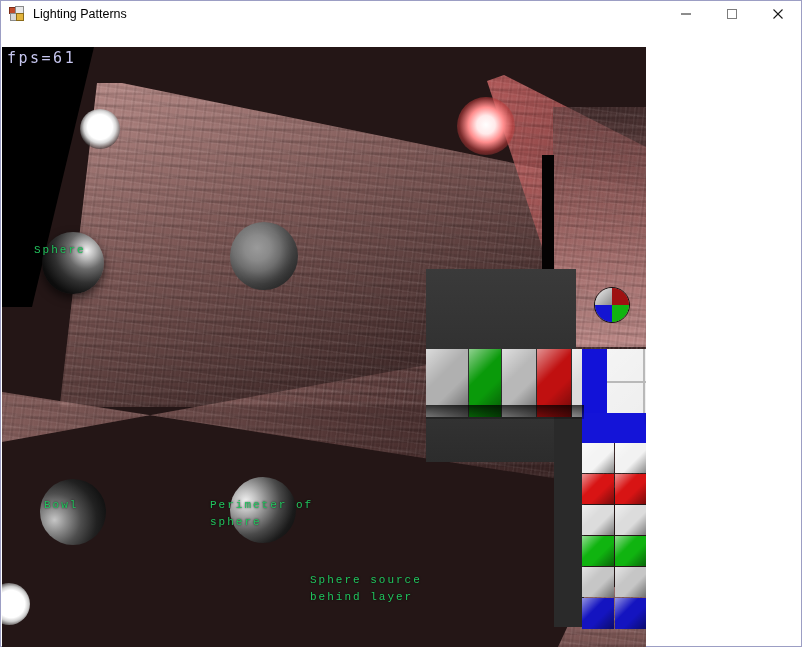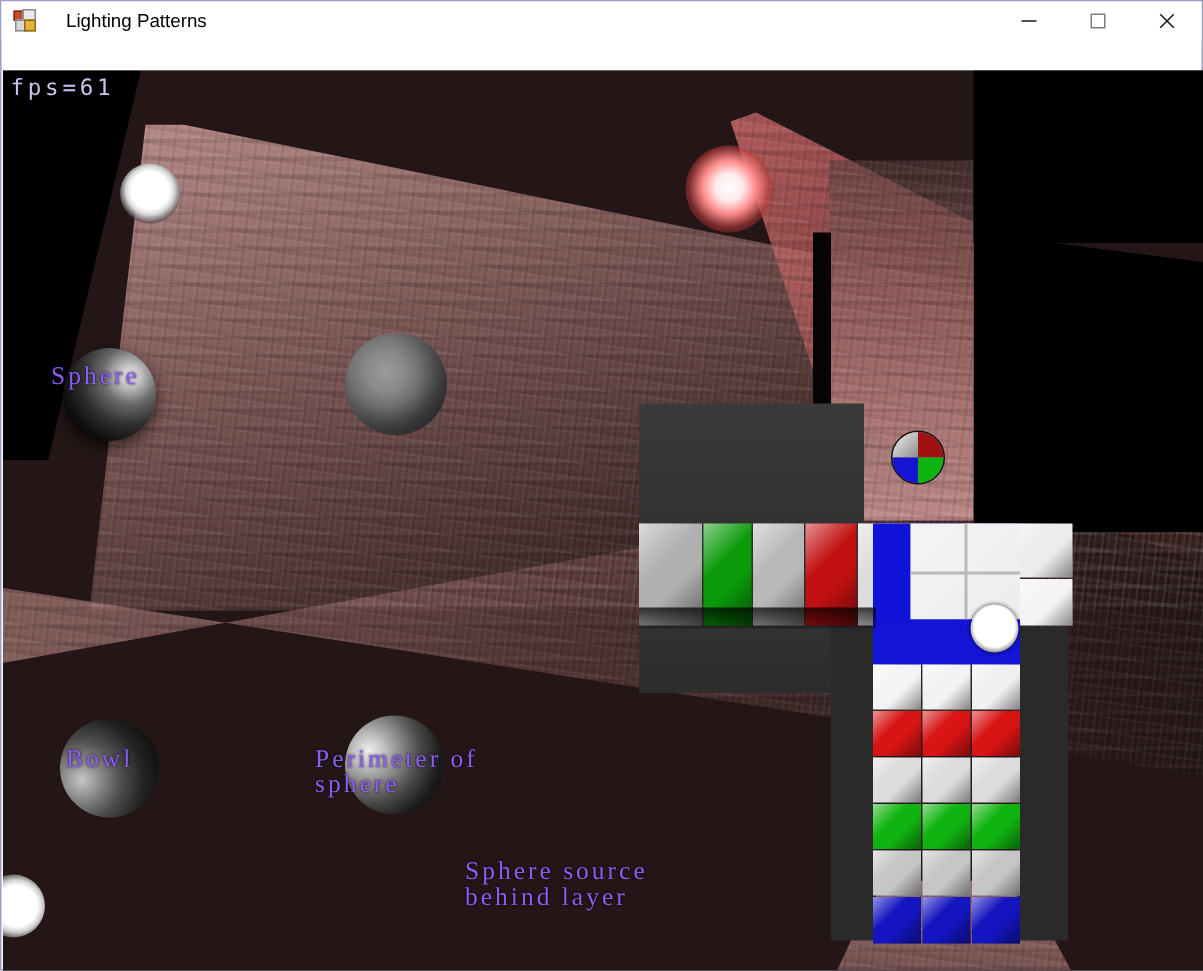--- a/index.html
+++ b/index.html
@@ -42,21 +42,21 @@
   .app-icon .sq {
     position: absolute;
     box-sizing: border-box;
   }
   .app-icon .s1 { left:0; top:1px; width:7px; height:7px; background:#c14b2a; border:1px solid #7a2d18;}
   .app-icon .s2 { left:6px; top:0px; width:9px; height:8px; background:#e8e8e8; border:1px solid #8a8a8a;}
   .app-icon .s3 { left:1px; top:7px; width:8px; height:8px; background:#d8d8d8; border:1px solid #8a8a8a;}
   .app-icon .s4 { left:7px; top:7px; width:8px; height:8px; background:#e2b43c; border:1px solid #8a6a18;}
 
   .title-text {
-    margin-left: 19px;
+    margin-left: 8px;
     font-size: 12.5px;
     color: #000000;
     white-space: nowrap;
     flex: 0 0 auto;
   }
   .title-spacer { flex: 1 1 auto; }
   .win-btn {
     width: 46px;
     height: 26px;
     display: flex;
@@ -83,21 +83,21 @@
     padding: 1px 7px;
     white-space: nowrap;
   }
   .menu-item u { text-decoration: underline; }
 
   
   .scene {
     position: absolute;
     left: 1px;
     top: 46px;
-    width: 800px;
+    width: 644px;
     height: 600px;
     overflow: hidden;
     background: #000000;
   }
   .layer { position: absolute; }
 
   
   .wall-tex {
     background-image:
       repeating-linear-gradient(97deg, rgba(255,255,255,0.055) 0px, rgba(255,255,255,0.055) 1px, rgba(0,0,0,0.07) 2px, rgba(0,0,0,0.07) 3px, rgba(255,255,255,0.03) 4px, rgba(255,255,255,0.03) 5px, rgba(0,0,0,0.0) 6px, rgba(0,0,0,0.0) 9px),
@@ -121,25 +121,25 @@
     content: "";
     position: absolute;
     left: 0; top: 0; right: 0; bottom: 0;
     background:
       linear-gradient(135deg, rgba(255,255,255,0.55) 0%, rgba(255,255,255,0.0) 38%),
       linear-gradient(315deg, rgba(0,0,0,0.45) 0%, rgba(0,0,0,0.0) 40%);
   }
 
   .scene-text {
     position: absolute;
-    font-family: Liberation Serif, serif;
-    font-size: 17px;
+    font-family: Liberation Mono, monospace;
+    font-size: 11px;
     letter-spacing: 2.0px;
     line-height: 17px;
-    color: #8b5cf6;
+    color: #22c55e;
     white-space: pre;
     text-shadow: 0 0 2px rgba(0,0,0,0.9);
   }
   .fps {
     position: absolute;
     left: 5px; top: 2px;
     font-family: "DejaVu Sans Mono", "Liberation Mono", monospace;
     font-size: 15px;
     letter-spacing: 2.5px;
     color: #c6c6ef;

